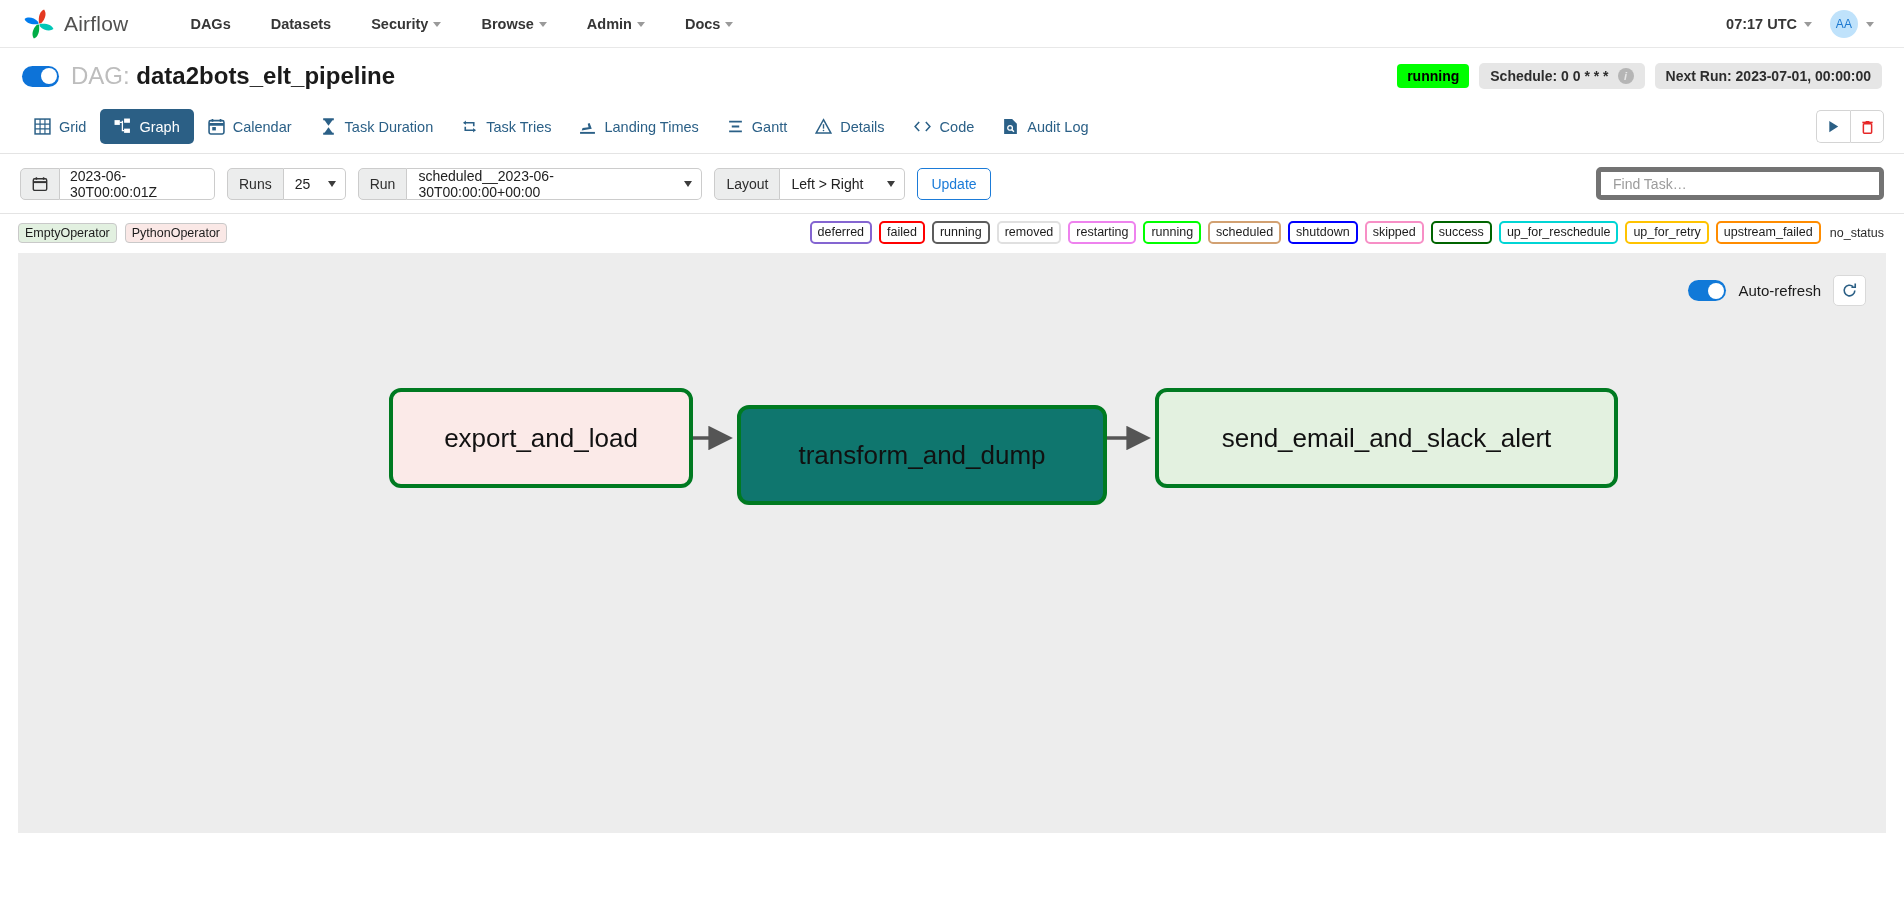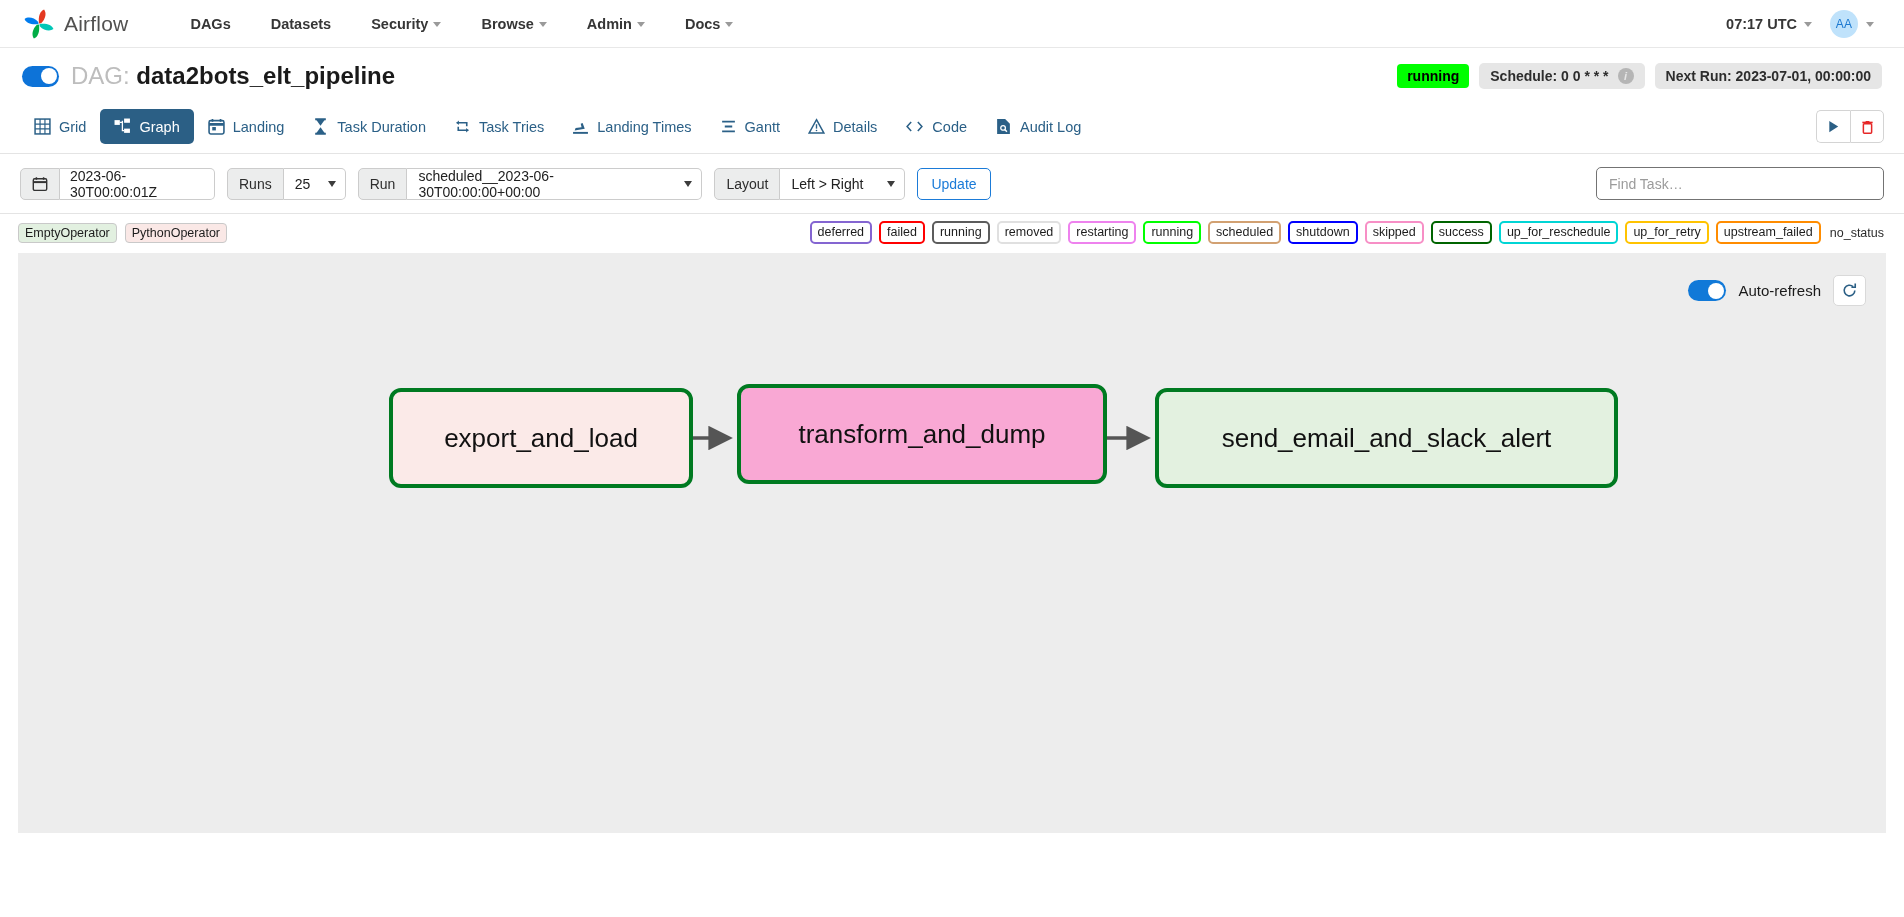--- a/index.html
+++ b/index.html
@@ -136,21 +136,21 @@
     width:0;height:0;border-left:4.5px solid transparent;
     border-right:4.5px solid transparent;border-top:6px solid #3c3c3c;
   }
   .btn-update {
     border: 1px solid #1b7bd8; border-radius: 5px; background: #fff;
     color: #1b7bd8; font-size: 14px; height: 32px; padding: 0 13px;
     display: flex; align-items: center; margin-left: 12px; cursor: pointer;
   }
   .find-task {
     margin-left: auto; width: 288px; height: 33px;
-    border: 1px solid #737373; border-radius: 5px; background:#fff;
+    border: 5px solid #737373; border-radius: 5px; background:#fff;
     display: flex; align-items: center; padding: 0 12px;
     font-size: 14px; color: #9b9b9b;
   }
   .sep-v { width: 1px; height: 32px; background: transparent; }
 
   
   .legend-row {
     display: flex; align-items: center;
     padding: 7px 18px 9px 18px; gap: 8px;
   }
@@ -286,21 +286,21 @@
     <span>Graph</span>
   </div>
 
   <div class="tab">
     <svg width="17" height="17" viewBox="0 0 16 16">
       <rect x="1" y="2.5" width="14" height="12.5" rx="1.5" fill="none" stroke="currentColor" stroke-width="1.5"></rect>
       <path d="M1 6h14" stroke="currentColor" stroke-width="2.6"></path>
       <rect x="4" y="8.5" width="3.4" height="3.2" fill="currentColor"></rect>
       <path d="M4.2 1v2.6M11.8 1v2.6" stroke="currentColor" stroke-width="1.6"></path>
     </svg>
-    <span>Landing</span>
+    <span>Calendar</span>
   </div>
 
   <div class="tab">
     <svg width="17" height="17" viewBox="0 0 16 16">
       <path d="M3 1.2h10M3 14.8h10" stroke="currentColor" stroke-width="1.8"></path>
       <path d="M3.8 1.5 L8 7.2 L12.2 1.5 Z" fill="currentColor"></path>
       <path d="M3.8 14.5 L8 8.8 L12.2 14.5 Z" fill="currentColor"></path>
     </svg>
     <span>Task Duration</span>
   </div>
@@ -461,20 +461,20 @@
       </marker>
     </defs>
     <path d="M675 185 L710 185" stroke="#555" stroke-width="3.5" fill="none" marker-end="url(#arw)"></path>
     <path d="M1089 185 L1128 185" stroke="#555" stroke-width="3.5" fill="none" marker-end="url(#arw)"></path>
   </svg>
 
   <div class="nodes-layer">
     <div class="node" style="left:371px; top:135px; width:304px; height:100px; background:#fbeae8; border:4px solid #007a21;">
       <span>export_and_load</span>
     </div>
-    <div class="node" style="left:719px; top:131px; width:370px; height:100px; background:#f9a8d4; border:4px solid #007a21;">
+    <div class="node" style="left:719px; top:152px; width:370px; height:100px; background:#0f766e; border:4px solid #007a21;">
       <span>transform_and_dump</span>
     </div>
     <div class="node" style="left:1137px; top:135px; width:463px; height:100px; background:#e3f1e0; border:4px solid #007a21;">
       <span>send_email_and_slack_alert</span>
     </div>
   </div>
 </div>
 
 </body></html>

